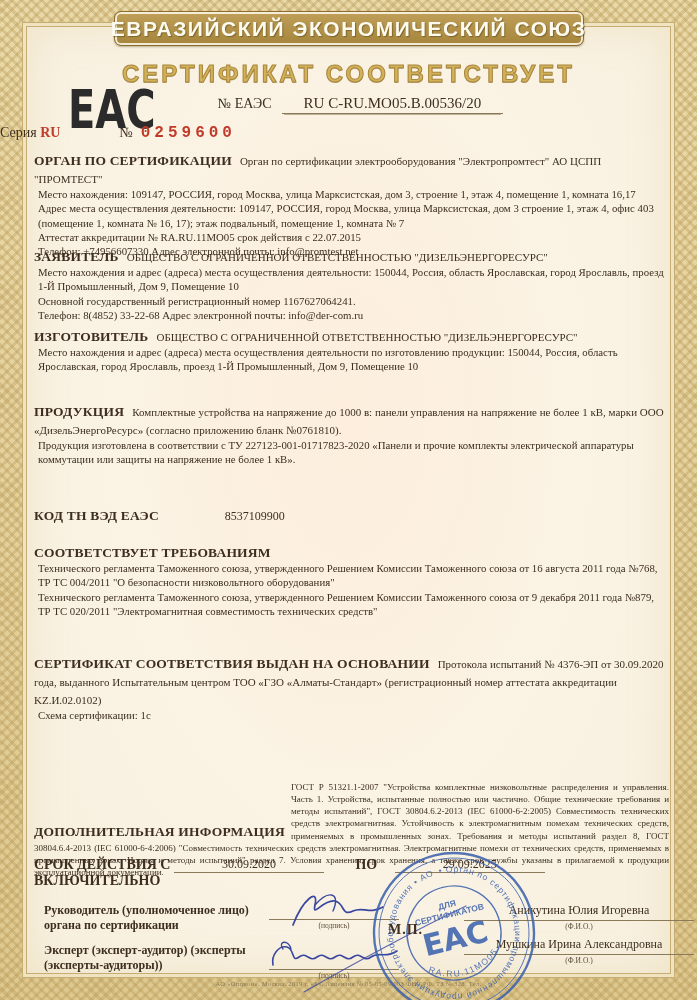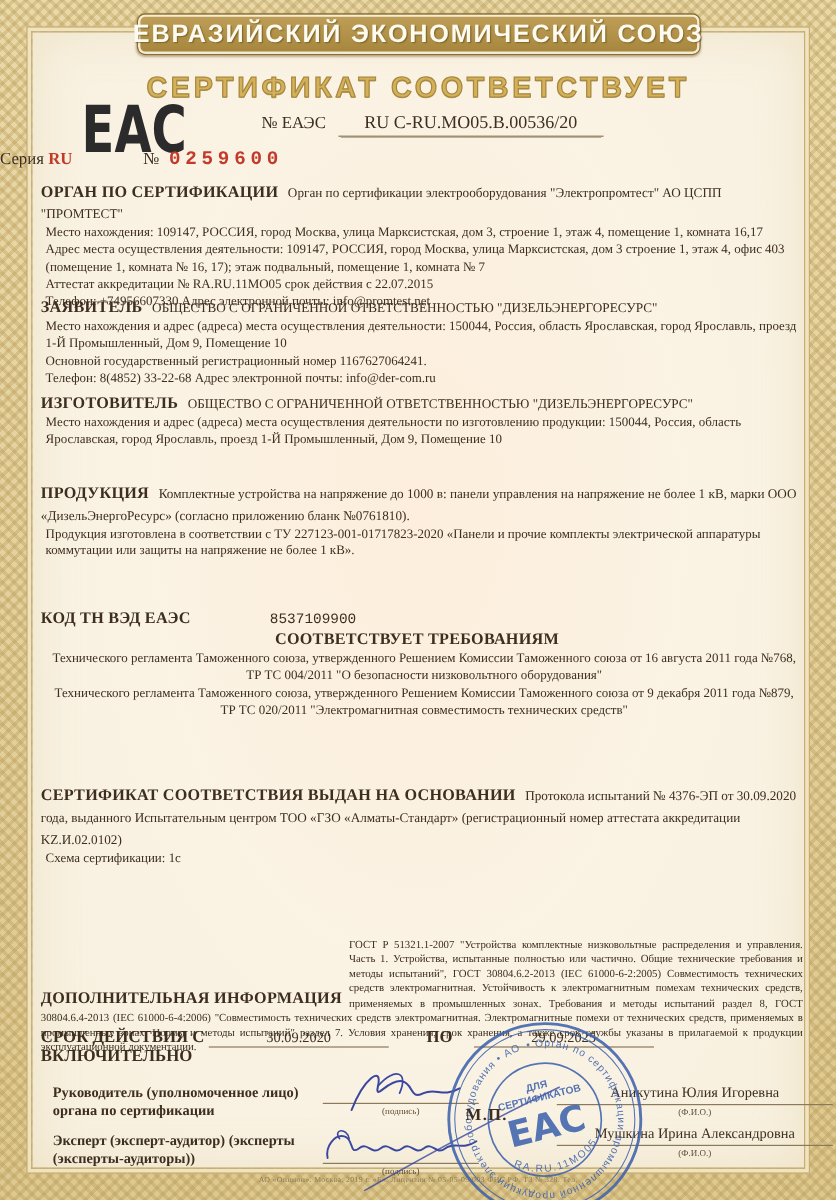--- a/index.html
+++ b/index.html
@@ -49,21 +49,21 @@
   .serline .red{color:#c23a2a;font-weight:bold;}
   .serline .gap{display:inline-block;width:52px;}
   .serline .serial{
     font-family:"Liberation Mono",monospace;color:#c23a2a;font-size:16px;
     letter-spacing:4px;font-weight:bold;margin-left:8px;
   }
   .sec{position:absolute;left:34px;right:28px;z-index:2;}
   .sec-label{font-weight:bold;font-size:13.5px;letter-spacing:.2px;margin-right:8px;}
   .lead{font-size:11px;}
   .bodyline{font-size:10.8px;line-height:1.33;margin-left:4px;}
-  .tnved-val{font-size:12px;margin-left:30px;font-family:Liberation Mono, monospace;padding-left:28px;}
+  .tnved-val{font-size:12px;margin-left:30px;font-family:Liberation Serif, serif;padding-left:28px;}
   .addl .bodytext{font-size:9px;line-height:1.35;text-align:justify;}
   .addl .sec-label{font-size:13.5px;float:left;margin-right:6px;line-height:1.1;margin-top:44px;}
   .validity{font-weight:bold;font-size:14px;}
   .validity .date{
     display:inline-block;min-width:150px;text-align:center;font-weight:normal;font-size:12px;
     border-bottom:1px solid #8a7a5a;vertical-align:bottom;
   }
   .validity .po{margin:0 14px 0 28px;}
   .sigrow{position:absolute;left:44px;z-index:2;}
   .siglabel{font-weight:bold;font-size:12px;line-height:1.25;width:210px;}
@@ -134,21 +134,21 @@
     <div>
       <span class="sec-label">ПРОДУКЦИЯ</span><span class="lead">Комплектные устройства на напряжение до 1000 в: панели управления на напряжение не более 1 кВ, марки ООО «ДизельЭнергоРесурс» (согласно приложению бланк №0761810).</span>
     </div>
     <div class="bodyline">Продукция изготовлена в соответствии с ТУ 227123-001-01717823-2020 «Панели и прочие комплекты электрической аппаратуры коммутации  или защиты на напряжение не более 1 кВ».</div>
   </div>
 
   <div class="sec" style="top:506px;">
     <span class="sec-label">КОД ТН ВЭД ЕАЭС</span><span class="tnved-val">8537109900</span>
   </div>
 
-  <div class="sec" style="top:524px;text-align:center;">
+  <div class="sec" style="top:543px;">
     <div><span class="sec-label">СООТВЕТСТВУЕТ ТРЕБОВАНИЯМ</span></div>
     <div class="bodyline">Технического регламента Таможенного союза, утвержденного Решением Комиссии Таможенного союза от 16 августа  2011 года №768, ТР ТС 004/2011 "О безопасности низковольтного оборудования"</div>
     <div class="bodyline">Технического регламента Таможенного союза, утвержденного Решением Комиссии Таможенного союза от 9 декабря 2011 года №879, ТР ТС 020/2011 "Электромагнитная совместимость технических средств"</div>
   </div>
 
   <div class="sec" style="top:654px;">
     <div>
       <span class="sec-label">СЕРТИФИКАТ СООТВЕТСТВИЯ  ВЫДАН НА ОСНОВАНИИ</span><span class="lead">Протокола испытаний № 4376-ЭП от 30.09.2020 года, выданного Испытательным центром ТОО «ГЗО «Алматы-Стандарт» (регистрационный номер аттестата аккредитации KZ.И.02.0102)</span>
     </div>
     <div class="bodyline">Схема сертификации: 1с</div>

